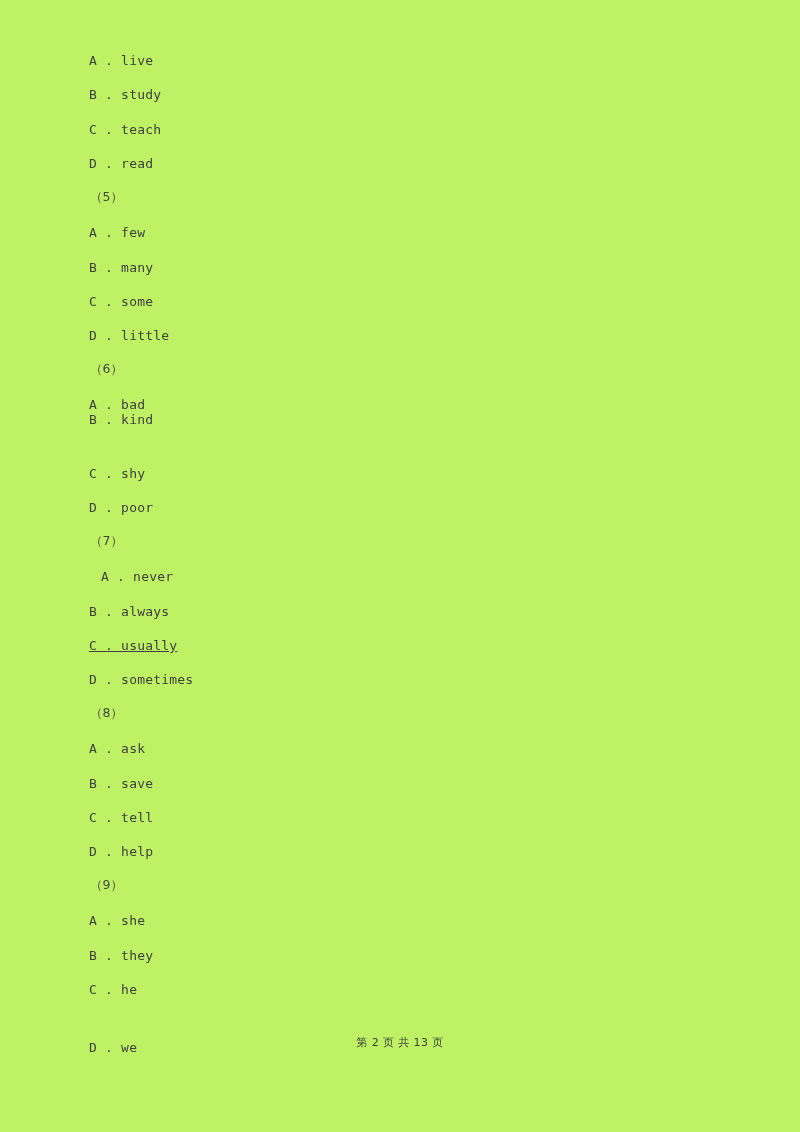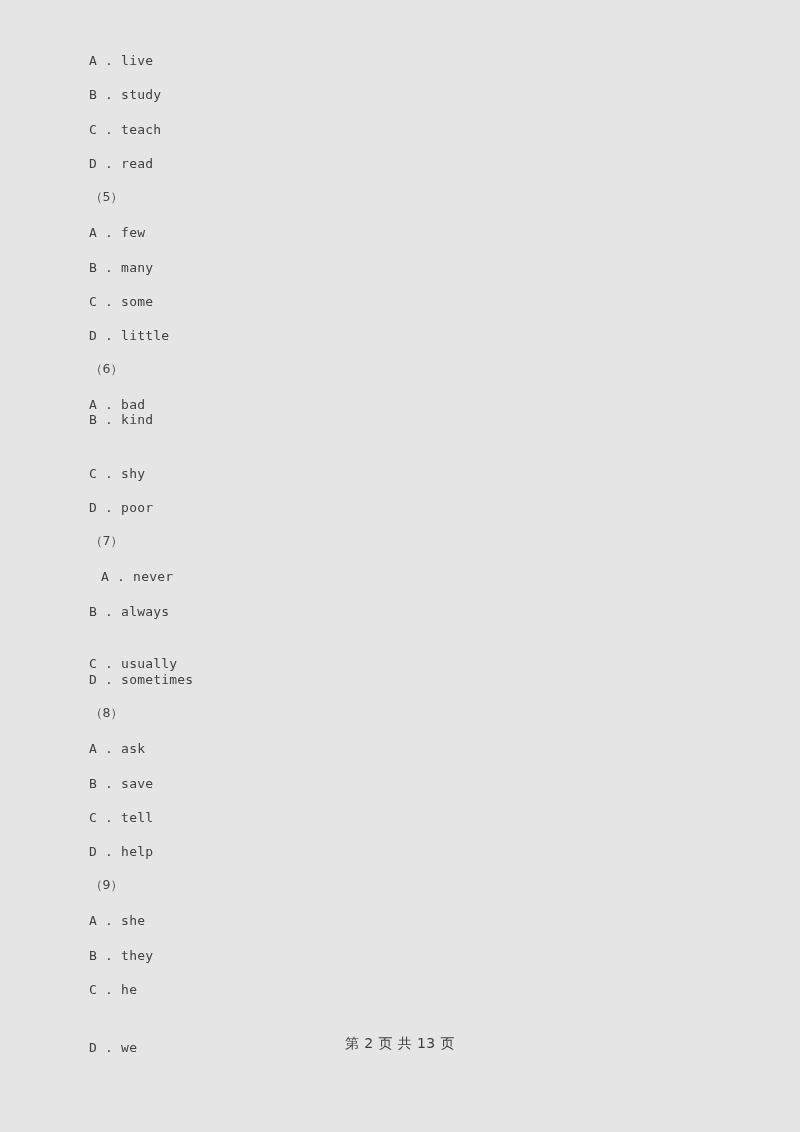--- a/index.html
+++ b/index.html
@@ -14,21 +14,21 @@
     position: relative;
     overflow: hidden;
     font-family: "DejaVu Sans Mono", "Liberation Mono", monospace;
     color: #3a3a3a;
     -webkit-font-smoothing: antialiased;
   }
 
   .page {
     position: absolute;
     inset: 0;
-    background: #e5e5e5;
+    background: #bef264;
   }
 
   .content {
     position: absolute;
     left: 0;
     top: 0;
     width: 800px;
   }
 
   
@@ -53,21 +53,21 @@
     letter-spacing: 0px;
     color: #454545;
   }
 
   .footer {
     position: absolute;
     top: 1034px;
     left: 0;
     width: 800px;
     text-align: center;
-    font-size: 14px;
+    font-size: 11px;
     line-height: 18px;
     color: #3d3d3d;
     font-family: "DejaVu Sans", "Liberation Sans", sans-serif;
     white-space: pre;
     letter-spacing: 0.4px;
   }
 </style>
 </head>
 <body>
 
@@ -83,21 +83,21 @@
       <div class="line option" style="top: 294px;">C . some</div>
       <div class="line option" style="top: 328px;">D . little</div>
       <div class="line qnum" style="top: 361px;">（6）</div>
       <div class="line option" style="top: 397px;">A . bad</div>
       <div class="line option" style="top: 412px;">B . kind</div>
       <div class="line option" style="top: 466px;">C . shy</div>
       <div class="line option" style="top: 500px;">D . poor</div>
       <div class="line qnum" style="top: 533px;">（7）</div>
       <div class="line option" style="top: 569px; margin-left: 12px;">A . never</div>
       <div class="line option" style="top: 604px;">B . always</div>
-      <div class="line option" style="top: 656px;">C . usually</div>
+      <div class="line option" style="top: 638px; text-decoration: underline;">C . usually</div>
       <div class="line option" style="top: 672px;">D . sometimes</div>
       <div class="line qnum" style="top: 705px;">（8）</div>
       <div class="line option" style="top: 741px;">A . ask</div>
       <div class="line option" style="top: 776px;">B . save</div>
       <div class="line option" style="top: 810px;">C . tell</div>
       <div class="line option" style="top: 844px;">D . help</div>
       <div class="line qnum" style="top: 877px;">（9）</div>
       <div class="line option" style="top: 913px;">A . she</div>
       <div class="line option" style="top: 948px;">B . they</div>
       <div class="line option" style="top: 982px;">C . he</div>

